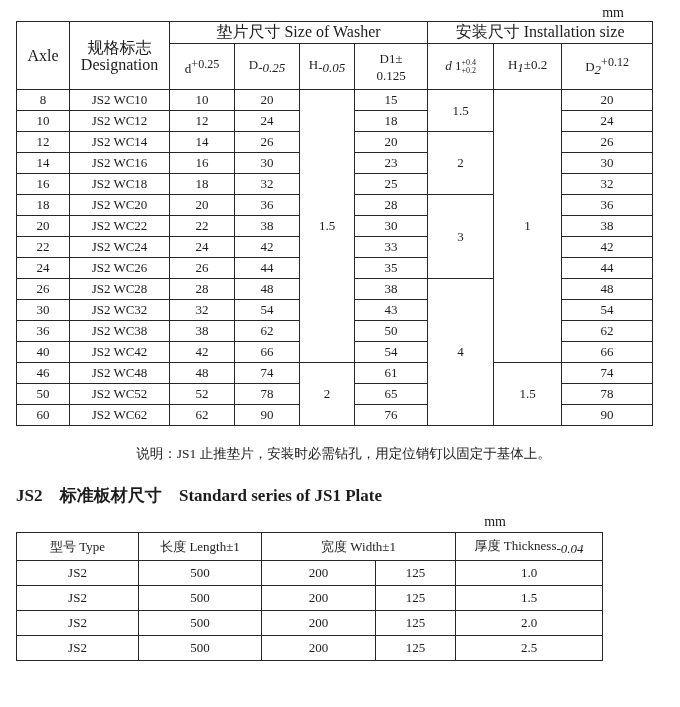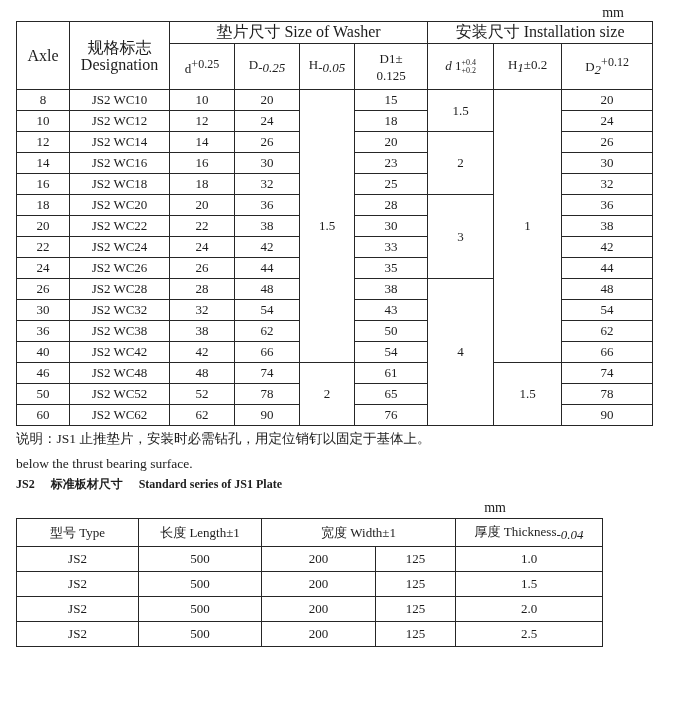--- a/index.html
+++ b/index.html
@@ -30,24 +30,24 @@
   .washer-table tbody td { height: 21px; }
 
   .two-line div { line-height: 17px; }
 
   .sup { font-size: 12px; vertical-align: 5px; }
   .sub { font-size: 13px; vertical-align: -3px; font-style: italic; }
   .ital { font-style: italic; }
   .stack { display: inline-block; font-size: 8px; line-height: 8px; text-align: left; vertical-align: -3px; margin-left: 0; }
   .stack span { display: block; }
 
-  .notes { font-size: 13.5px; width: 655px; }
+  .notes { margin-top: 15px; font-size: 13.5px; width: 655px; text-align: center; }
   .notes > div { line-height: 25px; }
 
-  .section-title { font-size: 12px; font-weight: bold; }
+  .section-title { margin-top: 18px; font-size: 17px; font-weight: bold; }
   .section-title span { margin-right: 13px; }
 
   .plate-table { width: 586px; margin-top: 2px; }
   .plate-table thead th { height: 28px; }
   .plate-table tbody td { height: 25px; }
 </style>
 </head>
 <body>
 
 <div class="page">
@@ -235,21 +235,20 @@
           <td>62</td>
           <td>90</td>
           <td>76</td>
           <td>90</td>
         </tr>
       </tbody>
   </table>
 
   <div class="notes">
     <div>说明：JS1 止推垫片，安装时必需钻孔，用定位销钉以固定于基体上。</div>
-    <div>below the thrust bearing surface.</div>
   </div>
 
   <div class="section-title">
     <span>JS2</span>
     <span>标准板材尺寸</span>
     <span>Standard series of JS1 Plate</span>
   </div>
 
   <div class="mm-label mm-bottom">mm</div>
 

